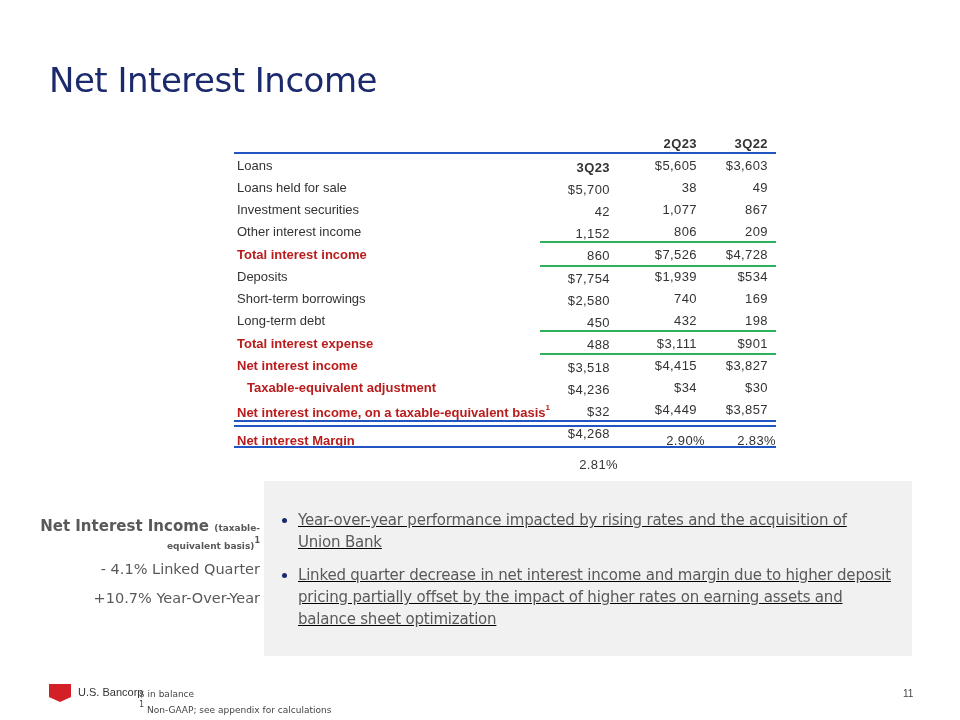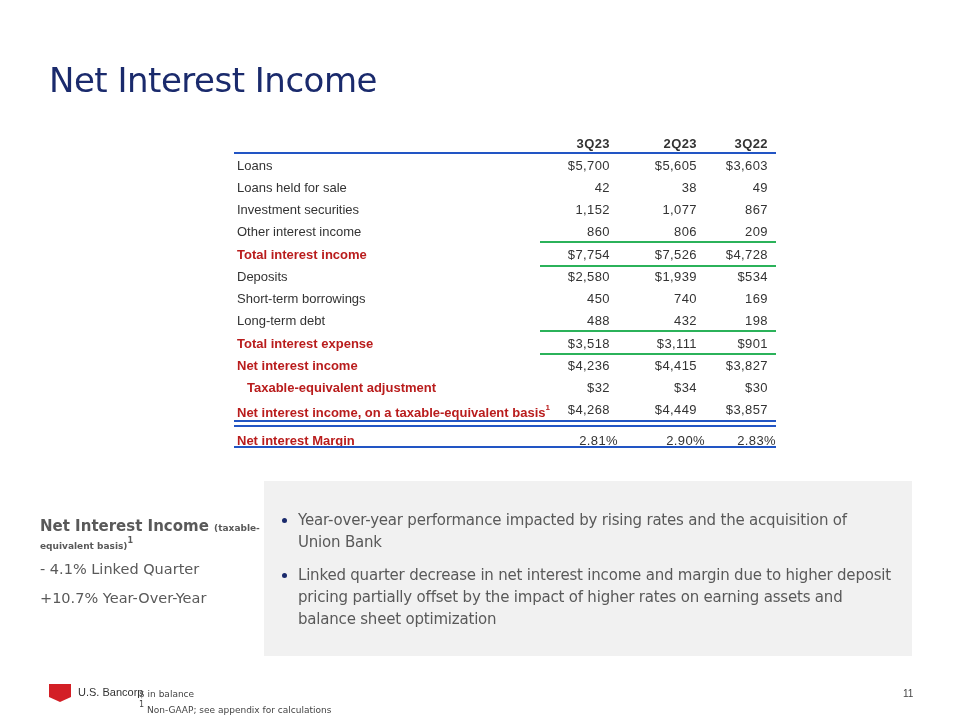--- a/index.html
+++ b/index.html
@@ -14,44 +14,44 @@
     font-size: 34px; color: #1a2a6c; letter-spacing: -0.5px;
     font-weight: normal;
   }
   .tbl {
     position: absolute; left: 234px; top: 133px; width: 542px;
     font-size: 13px; color: #333333;
   }
   .row { position: relative; height: 22px; line-height: 22px; }
   .row .lbl { position: absolute; left: 3px; white-space: nowrap; }
   .row .v { position: absolute; text-align: right; width: 80px; letter-spacing: 0.4px; }
-  .c0 { left: 296px; } .c1 { left: 383px; } .c2 { left: 454px; }
+  .c0 { left: 296px; margin-top: 24px; } .c1 { left: 383px; } .c2 { left: 454px; }
   .hdr { font-weight: bold; color: #333; }
   .hdr .v { font-weight: bold; }
   .bold .lbl { font-weight: bold; color: #b91c1c; }
   .indent .lbl { left: 13px; }
   .pct .c0 { left: 304px; } .pct .c1 { left: 391px; } .pct .c2 { left: 462px; }
   .line-blue { position: absolute; height: 2px; background: #2255c4; }
   .line-green { position: absolute; height: 2px; background: #2bb25a; }
   sup { font-size: 8px; position: relative; top: -2px; }
 
   .left-stat {
-    position: absolute; left: 40px; top: 516px; width: 220px; text-align: left;
+    position: absolute; left: 40px; top: 516px; width: 220px; text-align: right;
     font-family: "DejaVu Sans", sans-serif; color: #595959;
   }
   .left-stat .h { font-size: 15px; font-weight: bold; line-height: 20px; }
   .left-stat .h small { font-size: 9px; font-weight: bold; }
   .left-stat .sub { font-size: 9px; font-weight: bold; line-height: 10px; }
   .left-stat .s { font-size: 14.5px; margin-top: 6px; line-height: 24px; }
 
   .bullets {
     position: absolute; left: 264px; top: 481px; width: 648px; height: 175px;
     background: #f1f1f1;
   }
-  .bullets ul { margin: 0; padding: 28px 20px 0 34px; list-style: none; }
+  .bullets ul { margin: 0; padding: 28px 20px 0 34px; list-style: none; text-decoration: underline; }
   .bullets li {
     position: relative; font-family: "DejaVu Sans", sans-serif;
     font-size: 15px; line-height: 22px; color: #595959; margin-bottom: 11px;
     letter-spacing: -0.2px;
   }
   .bullets li .dot {
     position: absolute; left: -16px; top: 9px; width: 5px; height: 5px;
     border-radius: 50%; background: #1a2a6c;
   }
 

